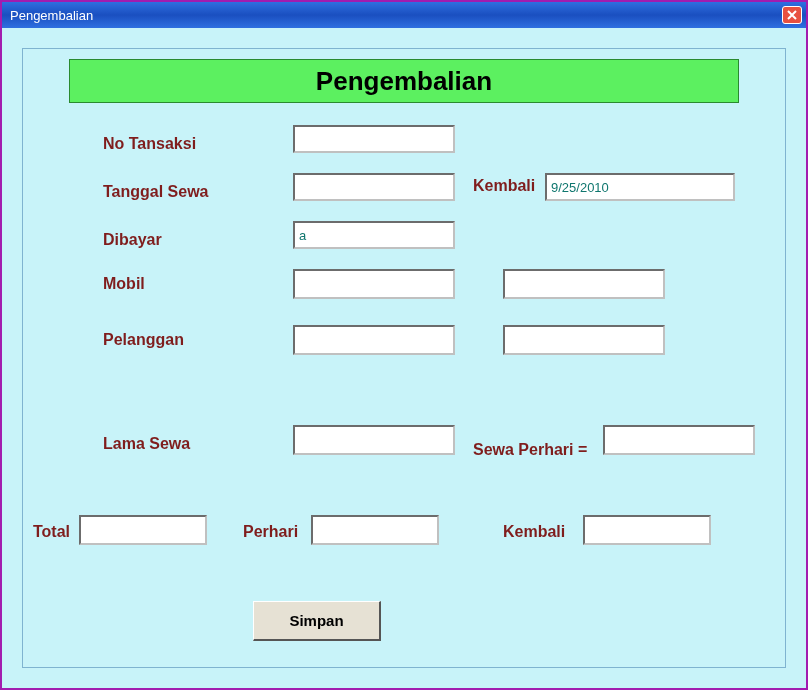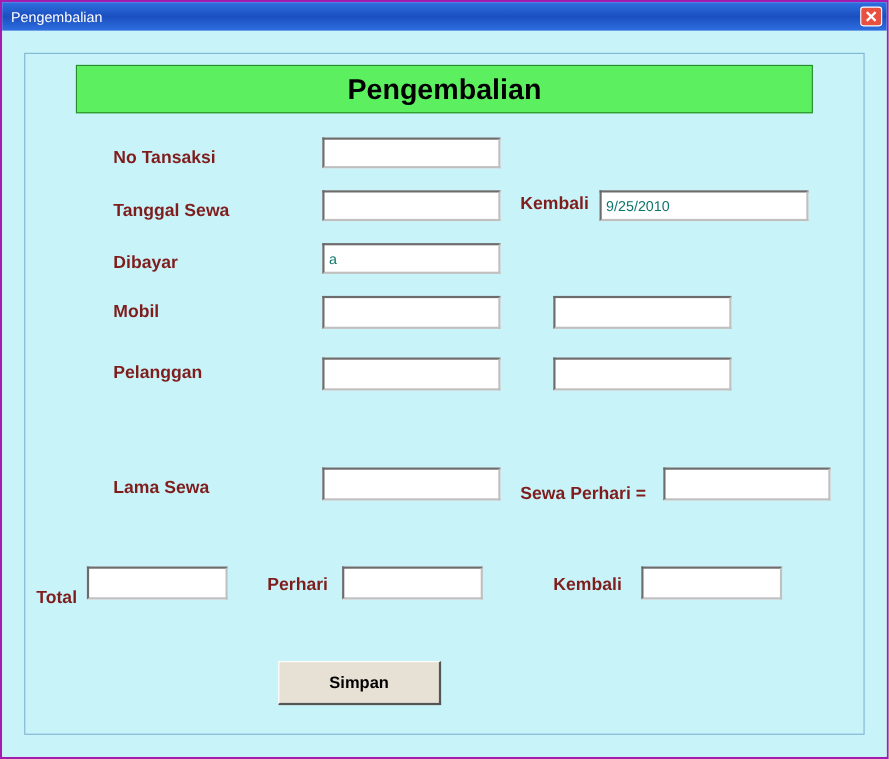--- a/index.html
+++ b/index.html
@@ -134,27 +134,27 @@
         <div class="label" style="left:80px; top:206px;">Pelanggan</div>
         <input class="text-input" style="left: 270px; top: 200px; width: 162px; height: 30px;" value="">
         <input class="text-input" style="left: 480px; top: 200px; width: 162px; height: 30px;" value="">
 
         <div class="label" style="left:80px; top:310px;">Lama Sewa</div>
         <input class="text-input" style="left: 270px; top: 300px; width: 162px; height: 30px;" value="">
 
         <div class="label" style="left:450px; top:316px;">Sewa Perhari =</div>
         <input class="text-input" style="left: 580px; top: 300px; width: 152px; height: 30px;" value="">
 
-        <div class="label" style="left:10px; top:398px; font-size:16px;margin-top:12px;">Total</div>
+        <div class="label" style="left:10px; top:398px; font-size:16px;">Total</div>
         <input class="text-input" style="left: 56px; top: 390px; width: 128px; height: 30px;" value="">
 
         <div class="label" style="left:220px; top:398px; font-size:16px;">Perhari</div>
         <input class="text-input" style="left: 288px; top: 390px; width: 128px; height: 30px;" value="">
 
         <div class="label" style="left:480px; top:398px; font-size:16px;">Kembali</div>
         <input class="text-input" style="left: 560px; top: 390px; width: 128px; height: 30px;" value="">
 
-        <div class="btn" style="left:230px; top:476px; width:148px;">Simpan</div>
+        <div class="btn" style="left:230px; top:476px; width:128px;">Simpan</div>
 
       </div>
     </div>
   </div>
 </div>
 
 </body></html>

